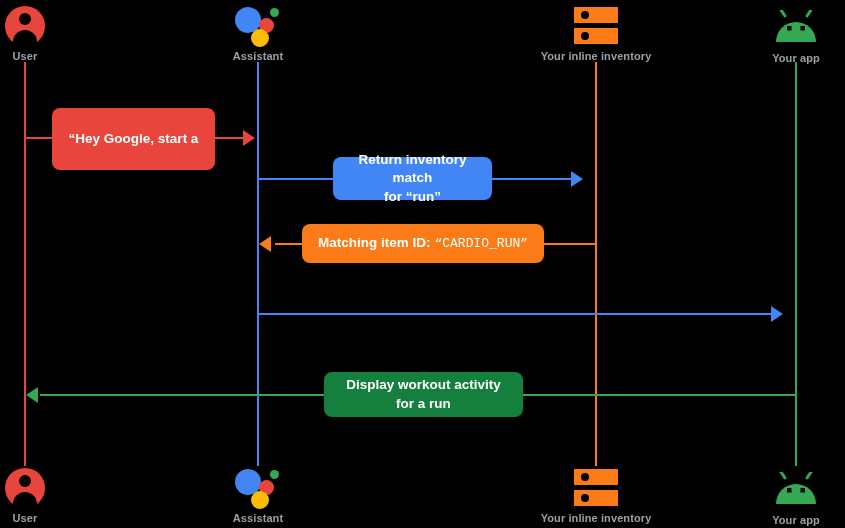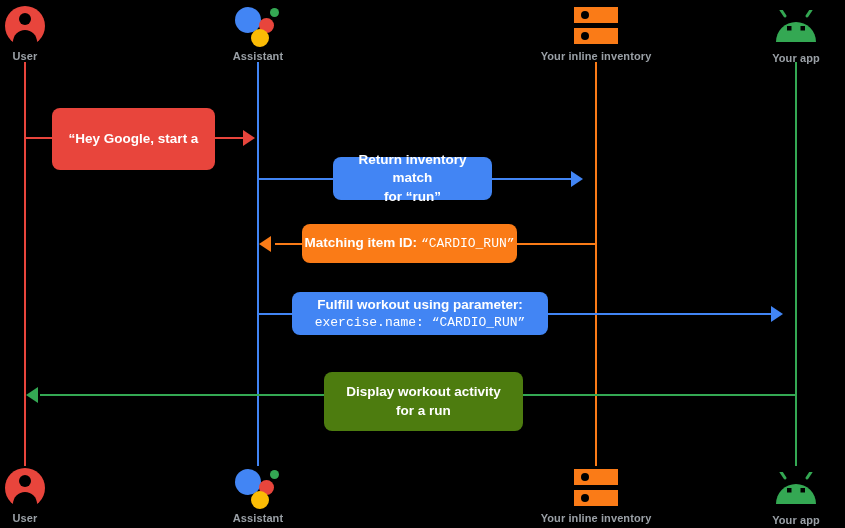--- a/index.html
+++ b/index.html
@@ -199,36 +199,32 @@
 
   <div class="msgline" style="left:257px; top:178px; width:316px; background:#4285f4;"></div>
   <div class="arrowhead right" style="left:571px; top:171px; border-left-color:#4285f4;"></div>
   <div class="msgbox" style="left:333px; top:157px; width:159px; height:43px; background:#4285f4;">
     <div>Return inventory match</div>
     <div>for “run”</div>
   </div>
 
   <div class="msgline" style="left:275px; top:243px; width:320px; background:#fa7b17;"></div>
   <div class="arrowhead left" style="left:259px; top:236px; border-right-color:#fa7b17;"></div>
-  <div class="msgbox" style="left:302px; top:224px; width:215px; height:39px; background:#fa7b17;">
+  <div class="msgbox" style="left:302px; top:224px; width:242px; height:39px; background:#fa7b17;">
     <div class="inline-row">
       <span>Matching item ID:</span><span class="mono">“CARDIO_RUN”</span>
     </div>
   </div>
 
   <div class="msgline" style="left:257px; top:313px; width:516px; background:#4285f4;"></div>
   <div class="arrowhead right" style="left:771px; top:306px; border-left-color:#4285f4;"></div>
-  <div class="msgbox" style="left:292px; top:292px; width:256px; height:43px; background:#4285f4;">
-    <div>Fulfill workout using parameter:</div>
-    <div class="mono">exercise.name: “CARDIO_RUN”</div>
-  </div>
 
   <div class="msgline" style="left:40px; top:394px; width:755px; background:#34a853;"></div>
   <div class="arrowhead left" style="left:26px; top:387px; border-right-color:#34a853;"></div>
-  <div class="msgbox" style="left:324px; top:372px; width:199px; height:59px; background:#4d7c0f;">
+  <div class="msgbox" style="left:324px; top:372px; width:199px; height:45px; background:#15803d;">
     <div>Display workout activity</div>
     <div>for a run</div>
   </div>
 
   <div class="actor" style="left:-75px; top:466px;">
     <div class="icon-wrap">
       <div class="icon-user"></div>
     </div>
     <div class="actor-label">User</div>
   </div>

